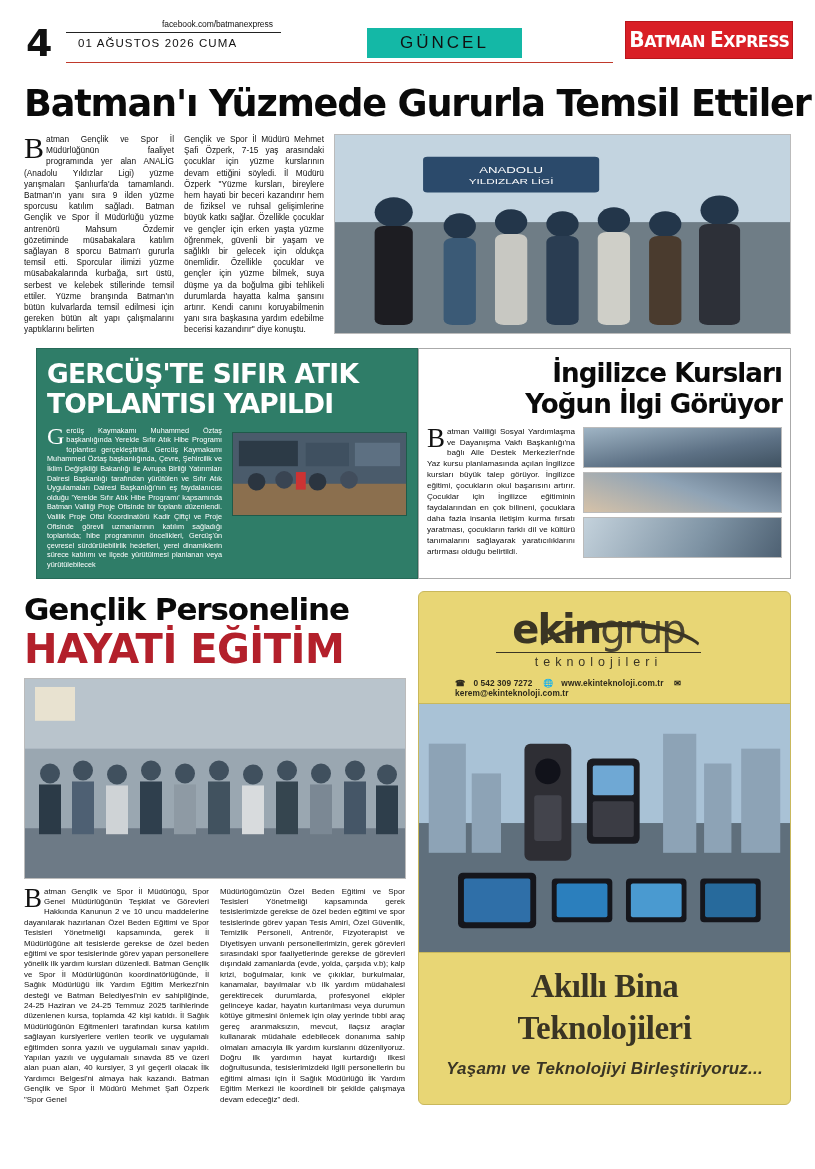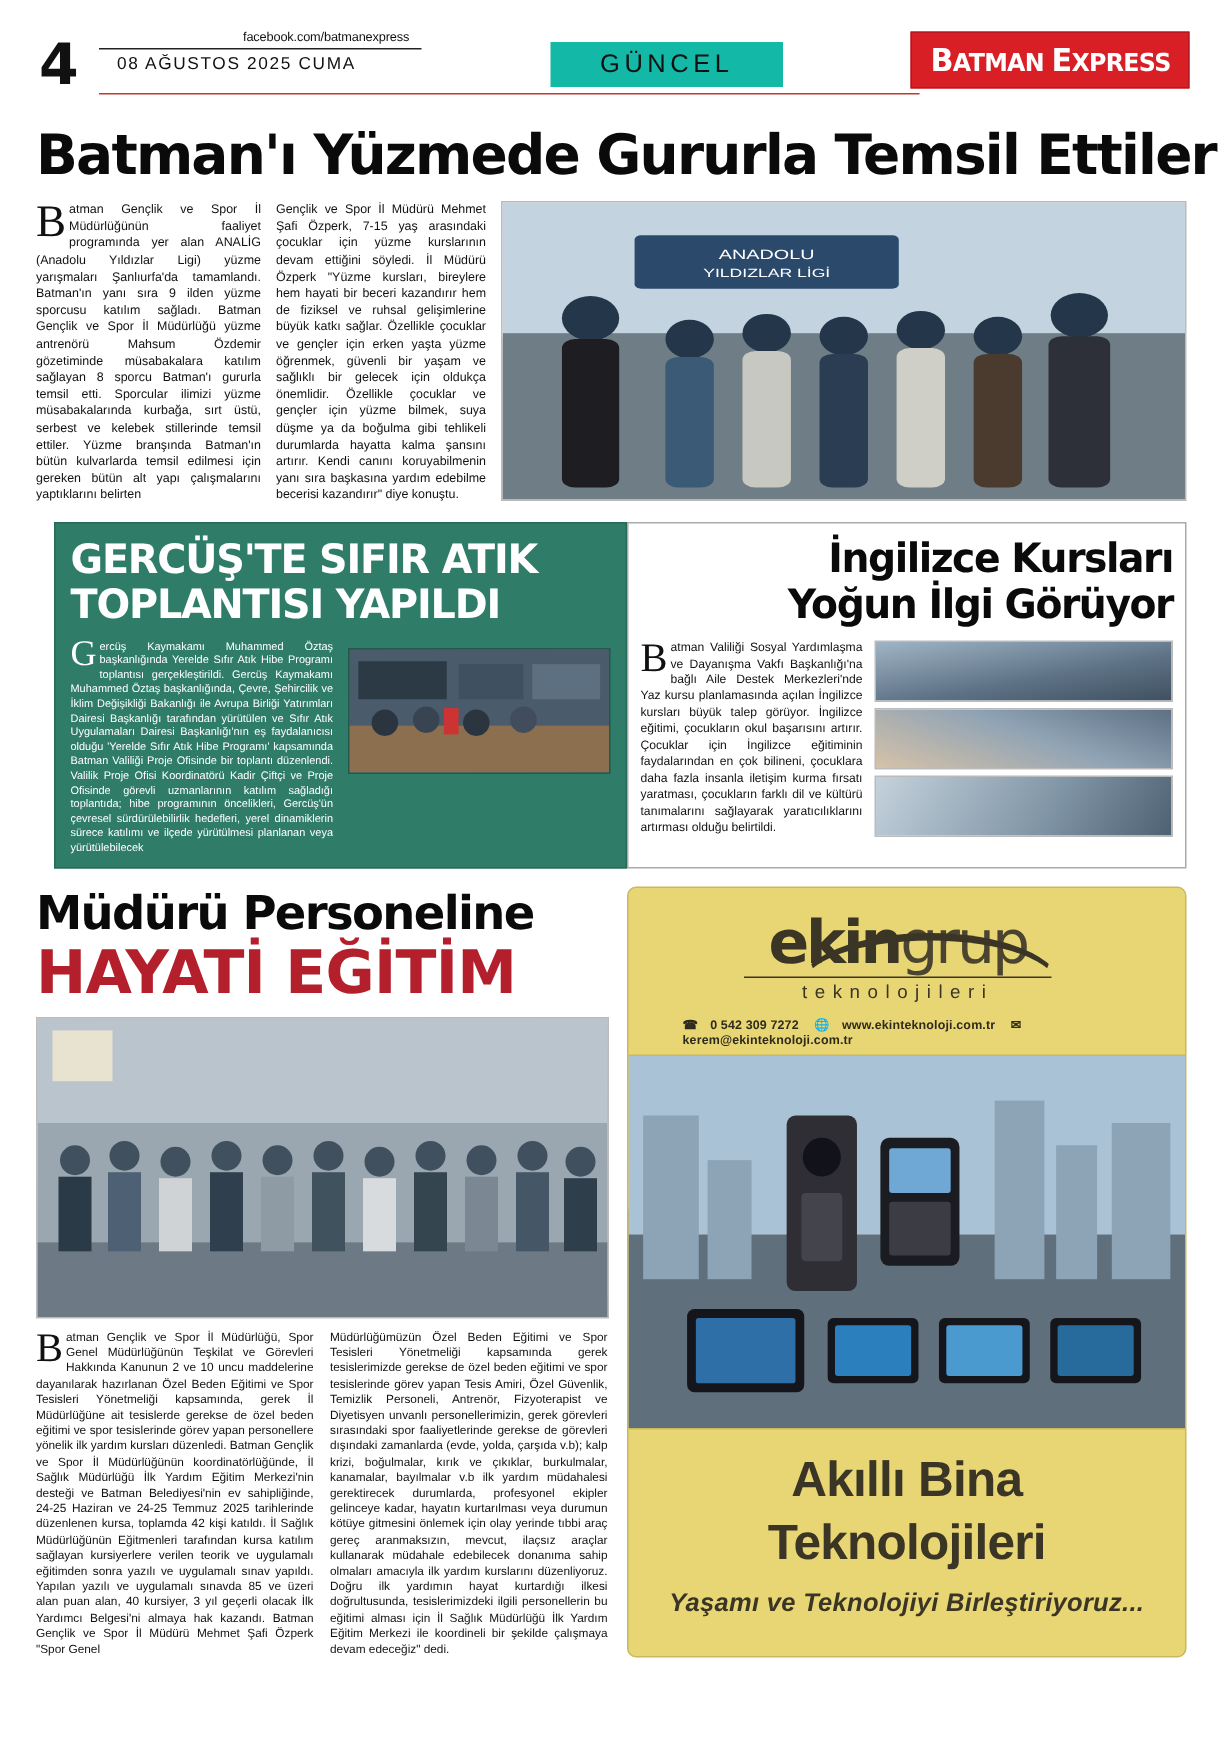--- a/index.html
+++ b/index.html
@@ -35,21 +35,21 @@
   .section-tag {
     position:absolute; left:345px; top:10px; width:155px; height:30px;
     background: #14b8a6; text-align:center; line-height:30px;
     font-size: 17px; letter-spacing: 3px; color:#111;
   }
   .rule-red {
     position:absolute; left:44px; top:44px; right:180px;
     border-top: 1.6px solid #c0392b;
   }
   .logo {
-    position:absolute; right:0; top:3px; width:186px; height:38px;
+    position:absolute; right:0; top:3px; width:168px; height:38px;
     background:#d91f26; display:flex; align-items:center; justify-content:center;
     border: 1px solid #b8161c;
   }
   .logo-text {
     color:#fff; font-weight:700; font-size:21px; letter-spacing:-0.5px;
     font-family: "DejaVu Sans", sans-serif; white-space:nowrap;
     transform: scaleX(0.96);
   }
   .logo-text .sm { font-size: 16.5px; }
 
@@ -174,38 +174,38 @@
     font-weight: 700; letter-spacing:0.1px;margin-left:32px;
   }
   .ad-contact span { margin: 0 4px; }
   .ad-photo {
     height: 250px; margin: 0 0 0 0;
     background: linear-gradient(180deg,#9fb9cf 0%,#b6c8d6 40%,#6d7d88 42%,#4d5a66 100%);
     border-top:1px solid #c9b85c; border-bottom:1px solid #c9b85c; position:relative;
   }
   .ad-bottom { flex:1; padding: 12px 10px 8px 10px; text-align:center; }
   .ad-title {
-    font-family:Liberation Sans, sans-serif; font-weight:700; color:#3a3524;
+    font-family:Liberation Serif, serif; font-weight:700; color:#3a3524;
     font-size: 33px; line-height: 42px; letter-spacing:-0.5px;
   }
   .ad-slogan {
     font-family:Liberation Sans, sans-serif; font-style: italic; font-weight:700;
     font-size: 17px; color:#3a3524; margin-top: 10px; letter-spacing:0.2px;
   }
 </style>
 </head>
 <body>
 
 <div class="page">
 
   <div class="masthead">
     <div class="folio">4</div>
     <div class="fb-line"></div>
     <div class="fb-url">facebook.com/batmanexpress</div>
-    <div class="date">08 AĞUSTOS 2025 CUMA</div>
+    <div class="date">01 AĞUSTOS 2026 CUMA</div>
     <div class="section-tag">GÜNCEL</div>
     <div class="rule-red"></div>
     <div class="logo">
       <div class="logo-text"><span>B</span><span class="sm">ATMAN </span><span>E</span><span class="sm">XPRESS</span></div>
     </div>
   </div>
 
   <div class="main-headline">Batman'ı Yüzmede Gururla Temsil Ettiler</div>
 
   <div class="top-story">
@@ -278,21 +278,21 @@
           <div class="rp rp2"></div>
           <div class="rp rp3"></div>
         </div>
       </div>
     </div>
   </div>
 
   <div class="bot-row">
 
     <div class="bot-left">
-      <div class="bl-head1">Müdürü Personeline</div>
+      <div class="bl-head1">Gençlik Personeline</div>
       <div class="bl-head2">HAYATİ EĞİTİM</div>
       <div class="bl-photo">
         <svg width="100%" height="100%" viewBox="0 0 380 200" preserveAspectRatio="none">
           <rect width="380" height="200" fill="#9aa7b1"></rect>
           <rect x="0" y="0" width="380" height="70" fill="#b9c4cc"></rect>
           <rect x="0" y="150" width="380" height="50" fill="#6d7a86"></rect>
           <rect x="10" y="8" width="40" height="34" fill="#e8e2d0"></rect>
           <g fill="#40505e">
             <circle cx="25" cy="95" r="10"></circle>
               <rect x="14" y="106" width="22" height="50" fill="#2b3a47"></rect>

